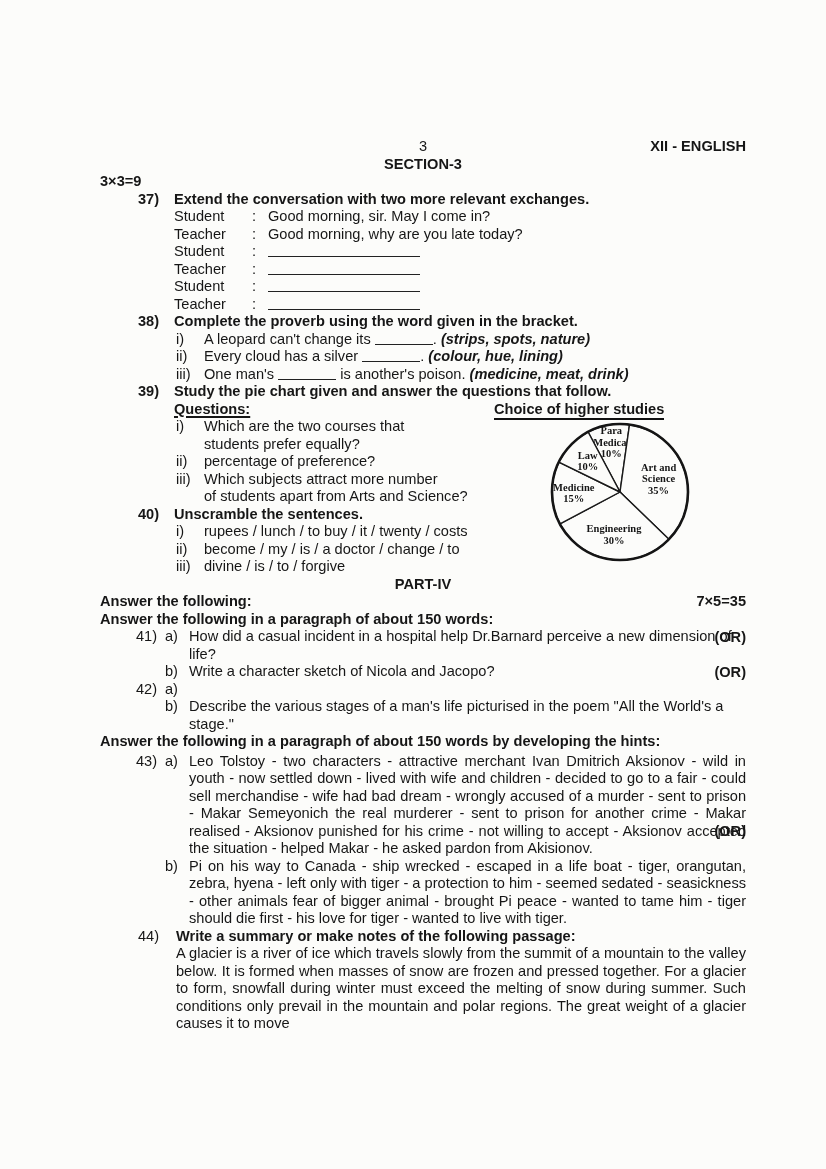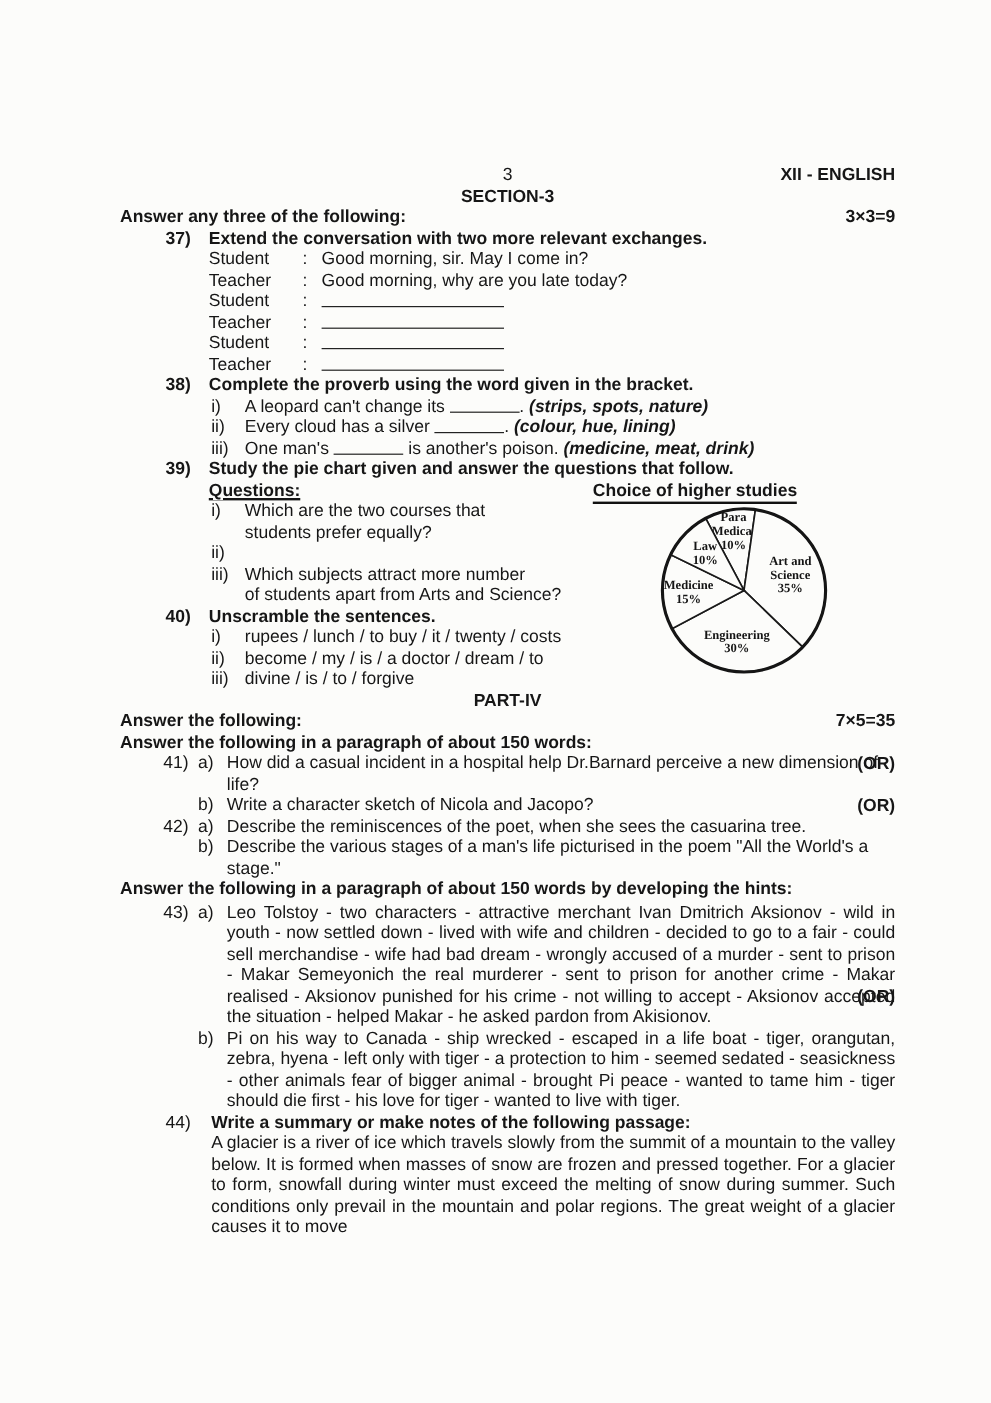--- a/index.html
+++ b/index.html
@@ -45,21 +45,20 @@
 <div class="sheet">
 
   <div class="hdr">
     <span></span>
     <span class="mid">3</span>
     <span class="right">XII - ENGLISH</span>
   </div>
   <div class="center b">SECTION-3</div>
 
   <div class="flexsb">
-    <span class="b">Answer any three of the following:</span>
     <span class="b">3×3=9</span>
   </div>
 
   <div class="qrow">
     <span class="num">37)</span>
     <div>
       <div class="b">Extend the conversation with two more relevant exchanges.</div>
       <div class="drow">
         <span>Student</span>
         <span>:</span>
@@ -154,20 +153,21 @@
       <div class="sub">
         <span>i)</span>
         <div>
           <div>Which are the two courses that</div>
           <div>students prefer equally?</div>
         </div>
       </div>
       <div class="sub">
         <span>ii)</span>
         <div>
+          <div>percentage of preference?</div>
         </div>
       </div>
       <div class="sub">
         <span>iii)</span>
         <div>
           <div>Which subjects attract more number</div>
           <div>of students apart from Arts and Science?</div>
         </div>
       </div>
     </div>
@@ -176,21 +176,21 @@
   <div class="qrow">
     <span class="num">40)</span>
     <div>
       <div class="b">Unscramble the sentences.</div>
       <div class="sub">
         <span>i)</span>
         <div>rupees / lunch / to buy / it / twenty / costs</div>
       </div>
       <div class="sub">
         <span>ii)</span>
-        <div>become / my / is / a doctor / dream / to</div>
+        <div>become / my / is / a doctor / change / to</div>
       </div>
       <div class="sub">
         <span>iii)</span>
         <div>divine / is / to / forgive</div>
       </div>
     </div>
   </div>
 
   <div class="center b clear">PART-IV</div>
   <div class="flexsb">
@@ -210,21 +210,20 @@
   <div class="qrow2">
     <span></span>
     <span>b)</span>
     <div>Write a character sketch of Nicola and Jacopo?</div>
   </div>
 
   <div class="qrow2">
     <span>42)</span>
     <span>a)</span>
     <div class="rel">
-      <span class="w500">Describe the reminiscences of the poet, when she sees the casuarina tree.</span>
       <span class="or">(OR)</span>
     </div>
   </div>
   <div class="qrow2">
     <span></span>
     <span>b)</span>
     <div>Describe the various stages of a man's life picturised in the poem "All the World's a stage."</div>
   </div>
 
   <div class="b">Answer the following in a paragraph of about 150 words by developing the hints:</div>

